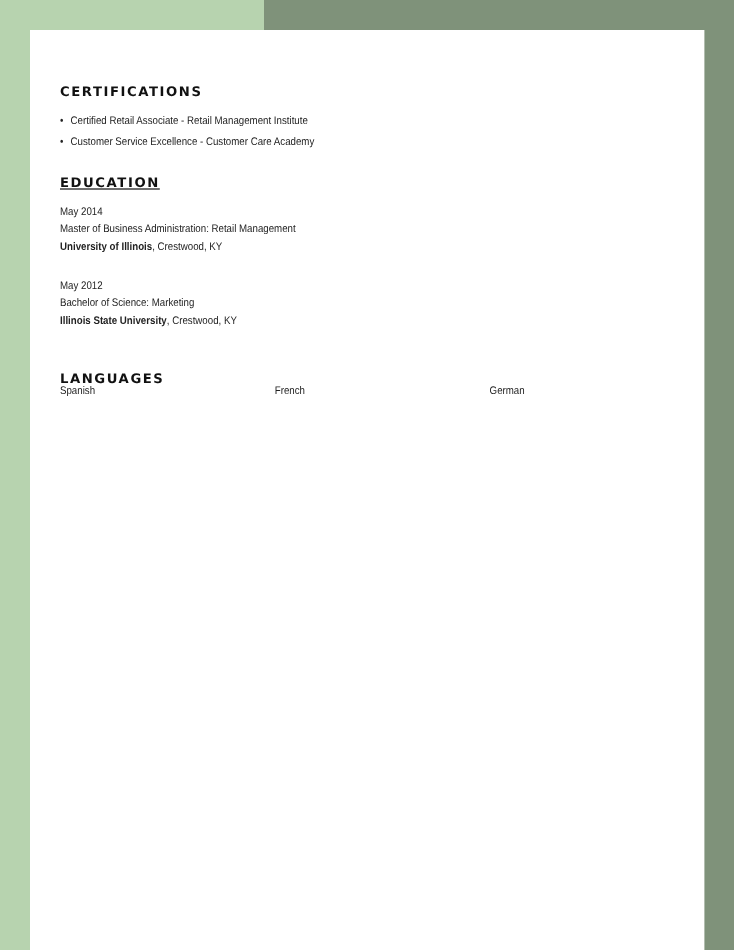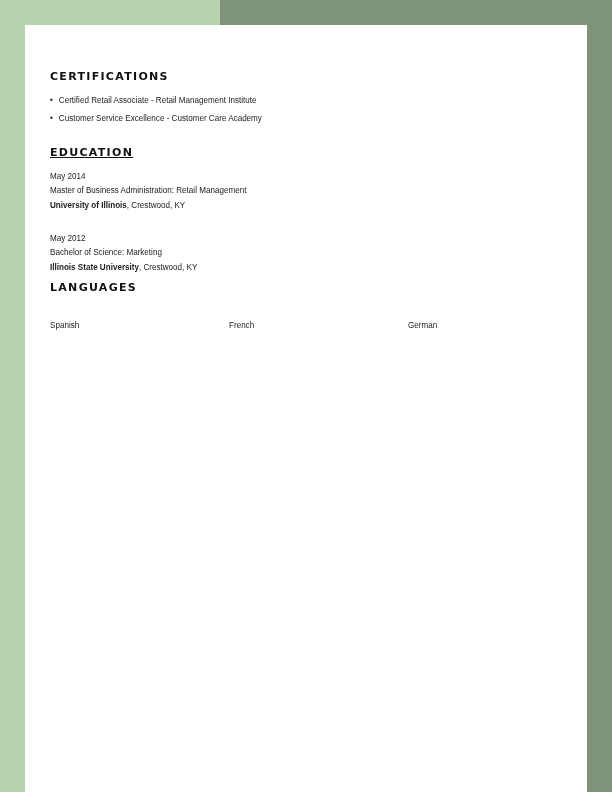--- a/index.html
+++ b/index.html
@@ -43,18 +43,18 @@
   <div class="section-title" style="top:121px;text-decoration:underline;">EDUCATION</div>
 
   <div class="txt" style="top:146px;">May 2014</div>
   <div class="txt" style="top:160px;">Master of Business Administration: Retail Management</div>
   <div class="txt" style="top:175px;"><b>University of Illinois</b><span>, Crestwood, KY</span></div>
 
   <div class="txt" style="top:208px;">May 2012</div>
   <div class="txt" style="top:222px;">Bachelor of Science: Marketing</div>
   <div class="txt" style="top:237px;"><b>Illinois State University</b><span>, Crestwood, KY</span></div>
 
-  <div class="section-title" style="top:256px;">LANGUAGES</div>
+  <div class="section-title" style="top:284px;">LANGUAGES</div>
   <div class="lang" style="left:25px; top:295px;">Spanish</div>
   <div class="lang" style="left:204px; top:295px;">French</div>
   <div class="lang" style="left:383px; top:295px;">German</div>
 
 </div>
 
 </body></html>

